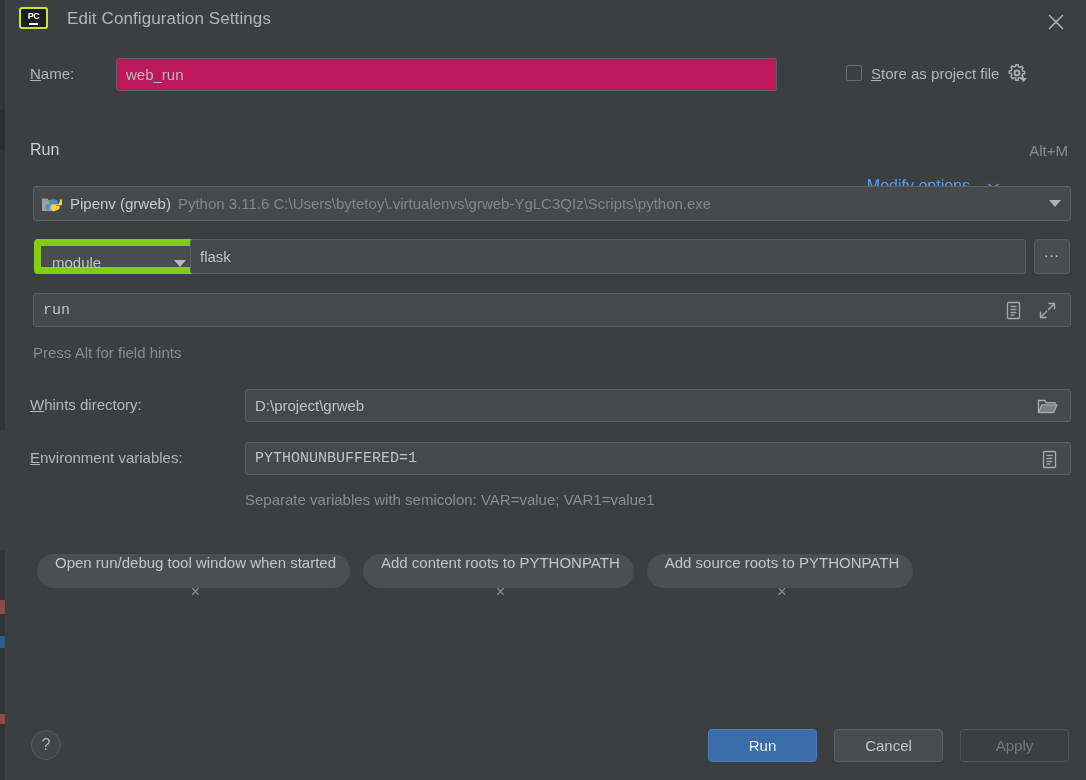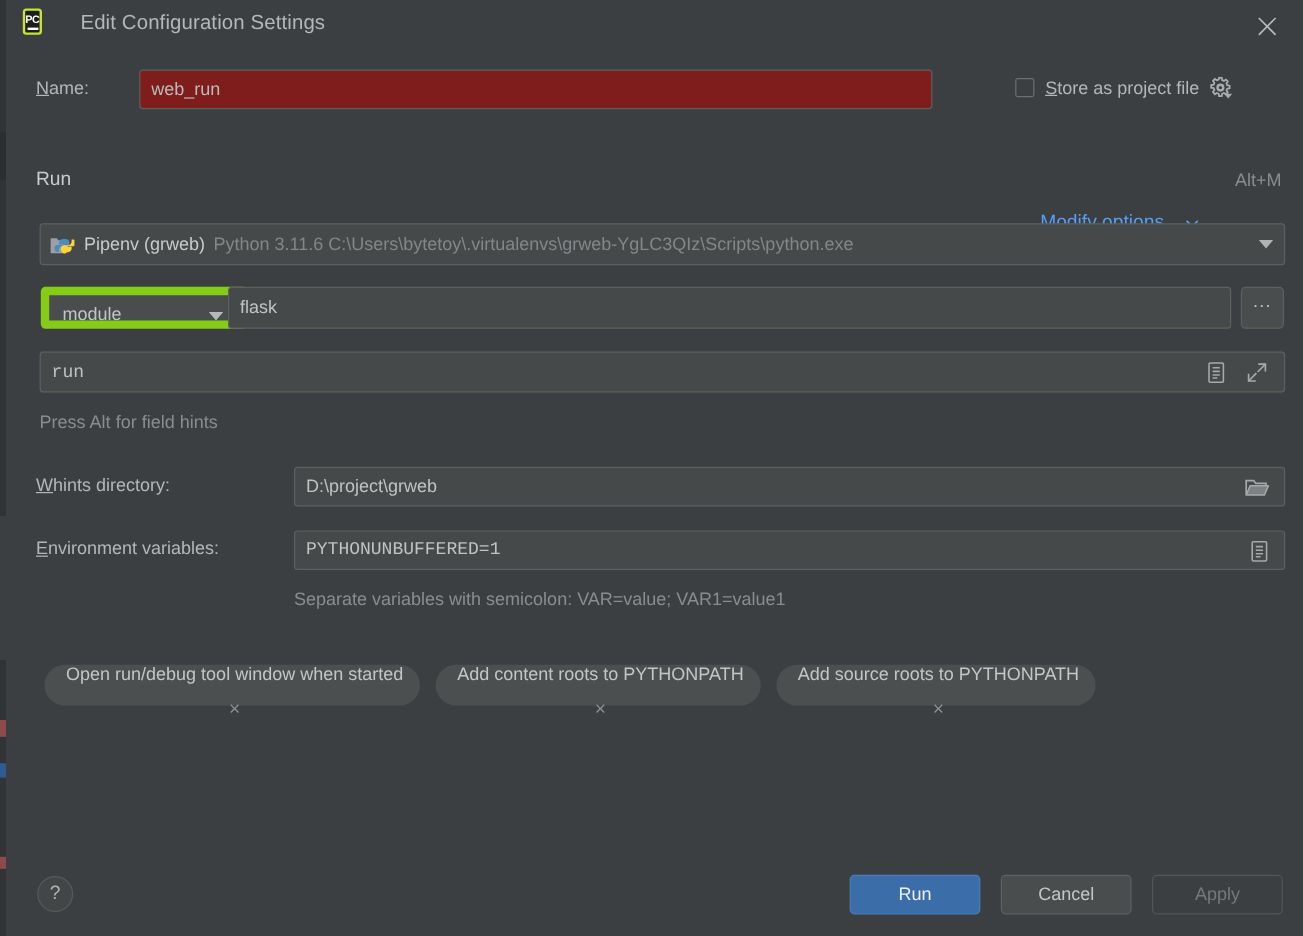--- a/index.html
+++ b/index.html
@@ -42,21 +42,21 @@
 
   
   .titlebar {
     position: absolute;
     left: 0; top: 0;
     width: 1081px; height: 42px;
   }
   .app-icon {
     position: absolute;
     left: 14px; top: 7px;
-    width: 16px; height: 22px;
+    width: 29px; height: 22px;
     background: #1d1f1f;
     border: 2px solid #c8e23a;
     border-radius: 3px;
     display: flex;
     flex-direction: column;
     align-items: center;
     justify-content: center;
   }
   .app-icon .pc {
     font-size: 9px;
@@ -94,21 +94,21 @@
   .mn { text-decoration: underline; }
 
   .name-label {
     position: absolute;
     left: 25px; top: 65px;
   }
   .name-input {
     position: absolute;
     left: 111px; top: 58px;
     width: 661px; height: 33px;
-    background: #7f1d1d;
+    background: #be185d;
     border: 1px solid #5e6060;
     border-radius: 3px;
     color: #bbbbbb;
     font-family: "Liberation Sans", sans-serif;
     font-size: 15px;
     padding: 0 9px;
     outline: none;
   }
 
   .store-wrap {

